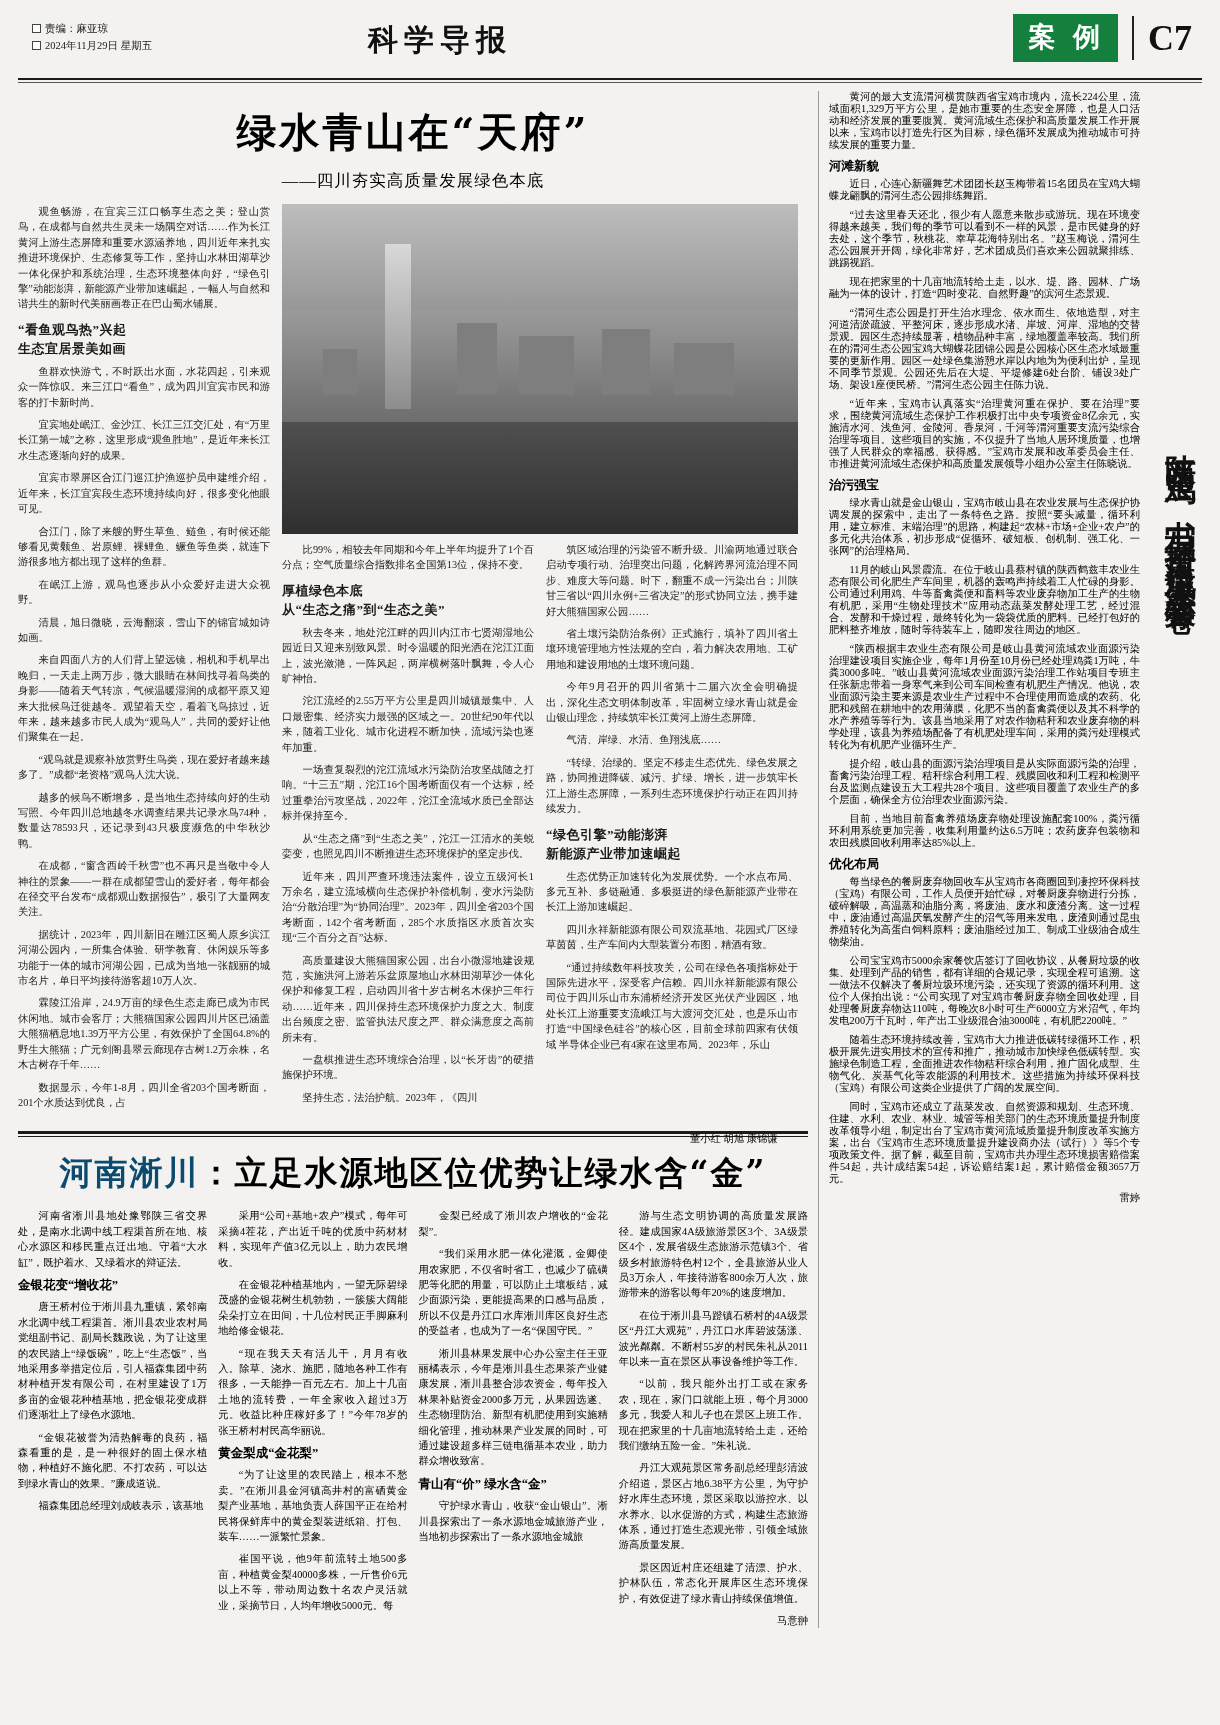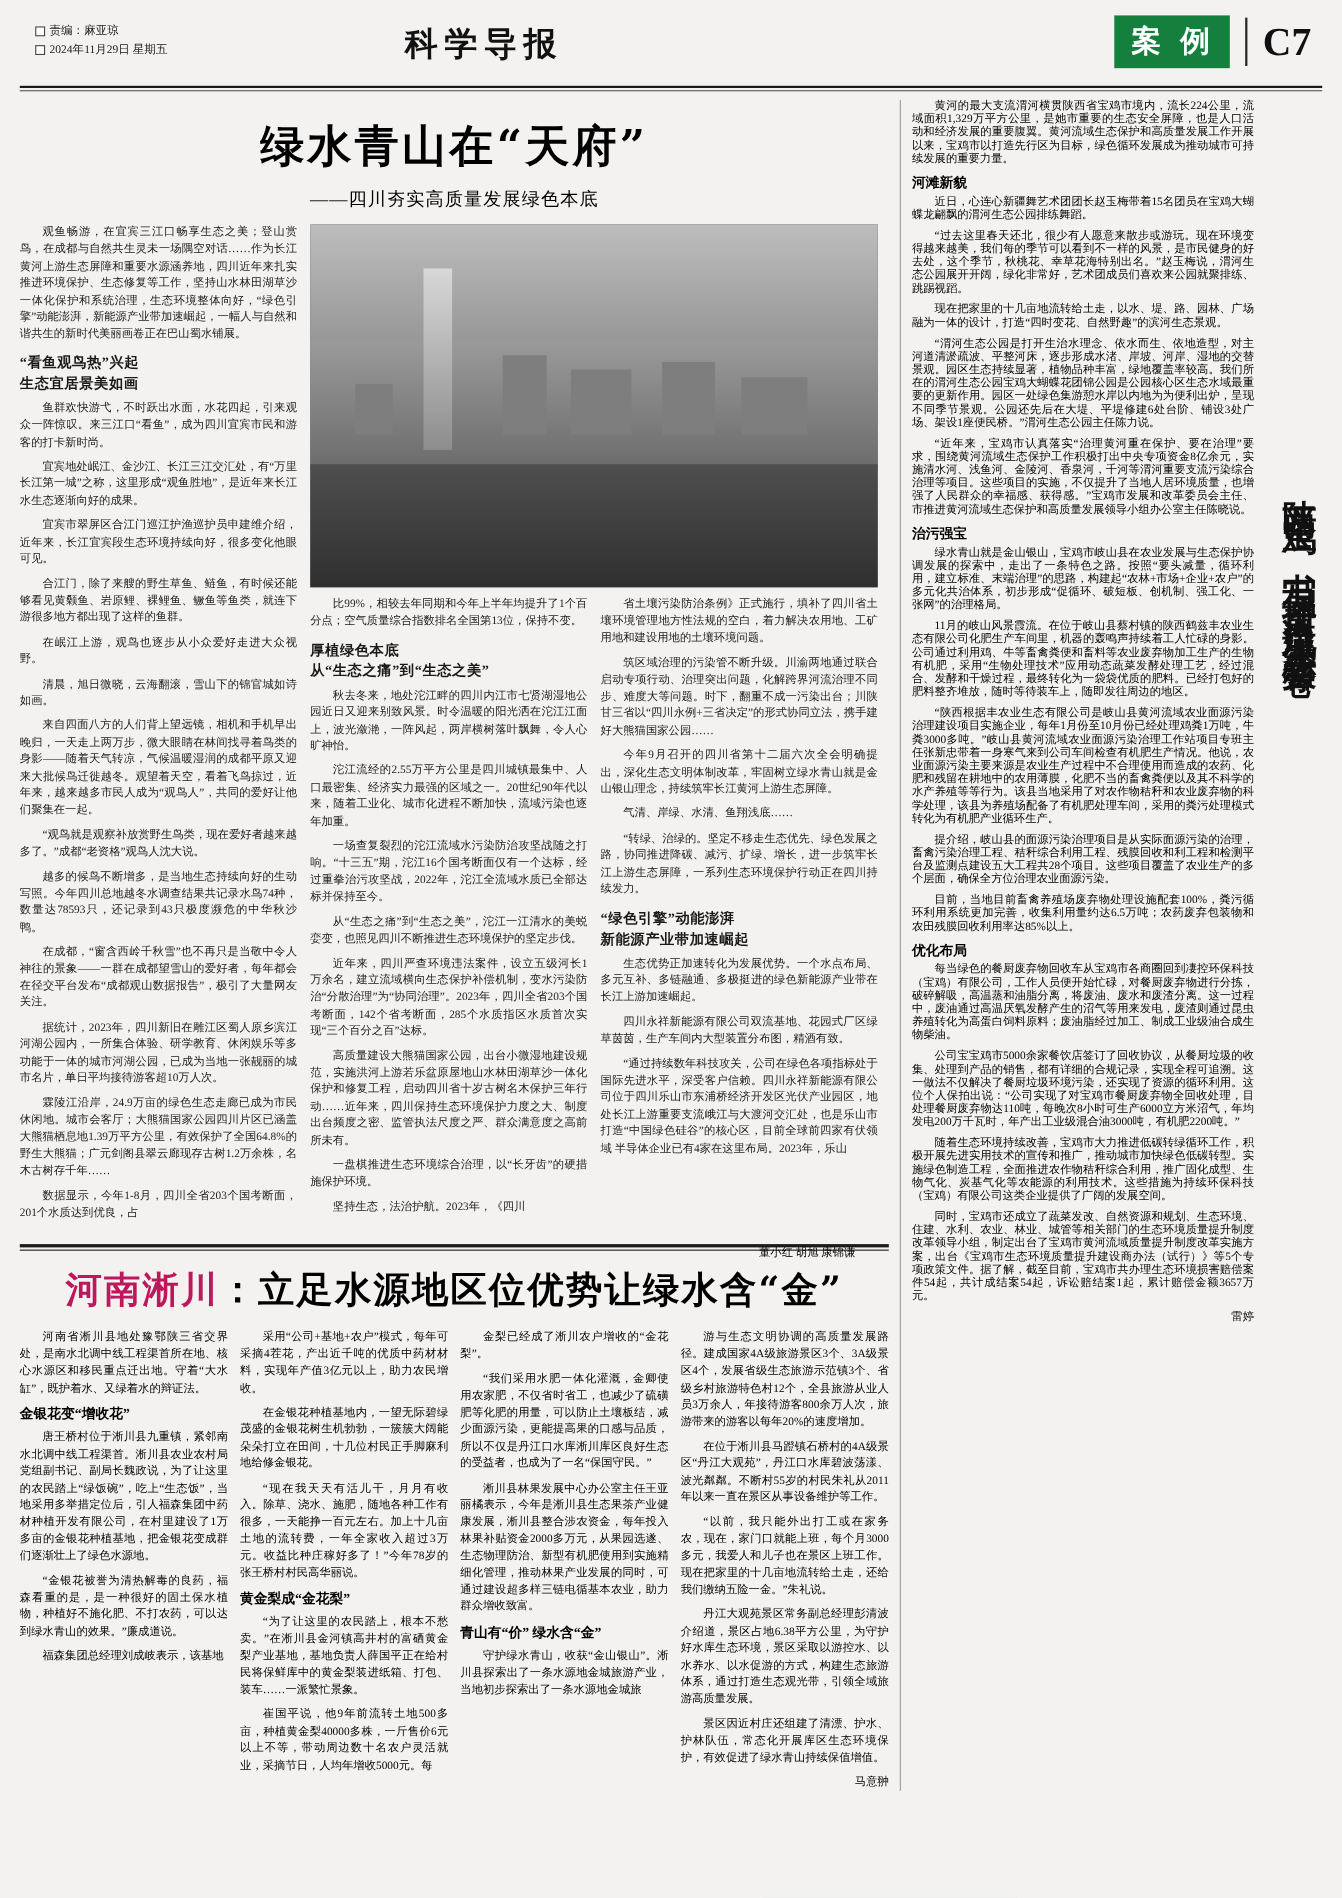--- a/index.html
+++ b/index.html
@@ -48,21 +48,21 @@
     background:linear-gradient(#4f4f4f,#2f2f2f);}
   .ph-tower{position:absolute;left:20%;top:12%;width:26px;height:50%;
     background:linear-gradient(#d8d8d8,#8d8d8d);}
   .ph-bldg{position:absolute;background:#7e7e7e;}
 
   
   .hr-strong{height:3px;background:#1b1b1b;margin:14px 0 0 0;}
   .hr-strong2{height:1px;background:#1b1b1b;margin-top:2px;}
   .sec2-title{text-align:center;font-size:33px;font-weight:bold;margin:14px 0 12px 0;letter-spacing:2px;
     font-family:"DejaVu Serif",serif;}
-  .sec2-title .red{color:#be185d;}
+  .sec2-title .red{color:#0c4a6e;}
   .cols4{display:flex;gap:11px;}
   .col4{width:287px;font-size:10.3px;line-height:15.4px;text-align:justify;}
   .col4 p{margin:0 0 7px 0;text-indent:2em;}
   .col4 h3{font-size:12.5px;margin:8px 0 6px 0;font-weight:bold;text-indent:0;}
 
   
   .rc-text{font-size:10.3px;line-height:12px;text-align:justify;}
   .rc-text p{margin:0 0 7px 0;text-indent:2em;}
   .rc-text h3{font-size:12.5px;margin:9px 0 6px 0;font-weight:bold;text-indent:0;}
   .vert-title{
@@ -150,22 +150,22 @@
               <p>秋去冬来，地处沱江畔的四川内江市七贤湖湿地公园近日又迎来别致风景。时令温暖的阳光洒在沱江江面上，波光潋滟，一阵风起，两岸横树落叶飘舞，令人心旷神怡。</p>
               <p>沱江流经的2.55万平方公里是四川城镇最集中、人口最密集、经济实力最强的区域之一。20世纪90年代以来，随着工业化、城市化进程不断加快，流域污染也逐年加重。</p>
               <p>一场查复裂烈的沱江流域水污染防治攻坚战随之打响。“十三五”期，沱江16个国考断面仅有一个达标，经过重拳治污攻坚战，2022年，沱江全流域水质已全部达标并保持至今。</p>
               <p>从“生态之痛”到“生态之美”，沱江一江清水的美蜕娈变，也照见四川不断推进生态环境保护的坚定步伐。</p>
               <p>近年来，四川严查环境违法案件，设立五级河长1万余名，建立流域横向生态保护补偿机制，变水污染防治“分散治理”为“协同治理”。2023年，四川全省203个国考断面，142个省考断面，285个水质指区水质首次实现“三个百分之百”达标。</p>
               <p>高质量建设大熊猫国家公园，出台小微湿地建设规范，实施洪河上游若乐盆原屋地山水林田湖草沙一体化保护和修复工程，启动四川省十岁古树名木保护三年行动……近年来，四川保持生态环境保护力度之大、制度出台频度之密、监管执法尺度之严、群众满意度之高前所未有。</p>
               <p>一盘棋推进生态环境综合治理，以“长牙齿”的硬措施保护环境。</p>
               <p>坚持生态，法治护航。2023年，《四川</p>
             </div>
             <div class="col">
+              <p>筑区域治理的污染管不断升级。川渝两地通过联合启动专项行动、治理突出问题，化解跨界河流治理不同步、难度大等问题。时下，翻重不成一污染出台；川陕甘三省以“四川永例+三省决定”的形式协同立法，携手建好大熊猫国家公园……</p>
               <p>省土壤污染防治条例》正式施行，填补了四川省土壤环境管理地方性法规的空白，着力解决农用地、工矿用地和建设用地的土壤环境问题。</p>
-              <p>筑区域治理的污染管不断升级。川渝两地通过联合启动专项行动、治理突出问题，化解跨界河流治理不同步、难度大等问题。时下，翻重不成一污染出台；川陕甘三省以“四川永例+三省决定”的形式协同立法，携手建好大熊猫国家公园……</p>
               <p>今年9月召开的四川省第十二届六次全会明确提出，深化生态文明体制改革，牢固树立绿水青山就是金山银山理念，持续筑牢长江黄河上游生态屏障。</p>
               <p>气清、岸绿、水清、鱼翔浅底……</p>
               <p>“转绿、治绿的。坚定不移走生态优先、绿色发展之路，协同推进降碳、减污、扩绿、增长，进一步筑牢长江上游生态屏障，一系列生态环境保护行动正在四川持续发力。</p>
               <h3 style="white-space:pre-line">“绿色引擎”动能澎湃
 新能源产业带加速崛起</h3>
               <p>生态优势正加速转化为发展优势。一个水点布局、多元互补、多链融通、多极挺进的绿色新能源产业带在长江上游加速崛起。</p>
               <p>四川永祥新能源有限公司双流基地、花园式厂区绿草茵茵，生产车间内大型装置分布图，精酒有致。</p>
               <p>“通过持续数年科技攻关，公司在绿色各项指标处于国际先进水平，深受客户信赖。四川永祥新能源有限公司位于四川乐山市东浦桥经济开发区光伏产业园区，地处长江上游重要支流峨江与大渡河交汇处，也是乐山市打造“中国绿色硅谷”的核心区，目前全球前四家有伏领域 半导体企业已有4家在这里布局。2023年，乐山</p>
             </div>
           </div>

